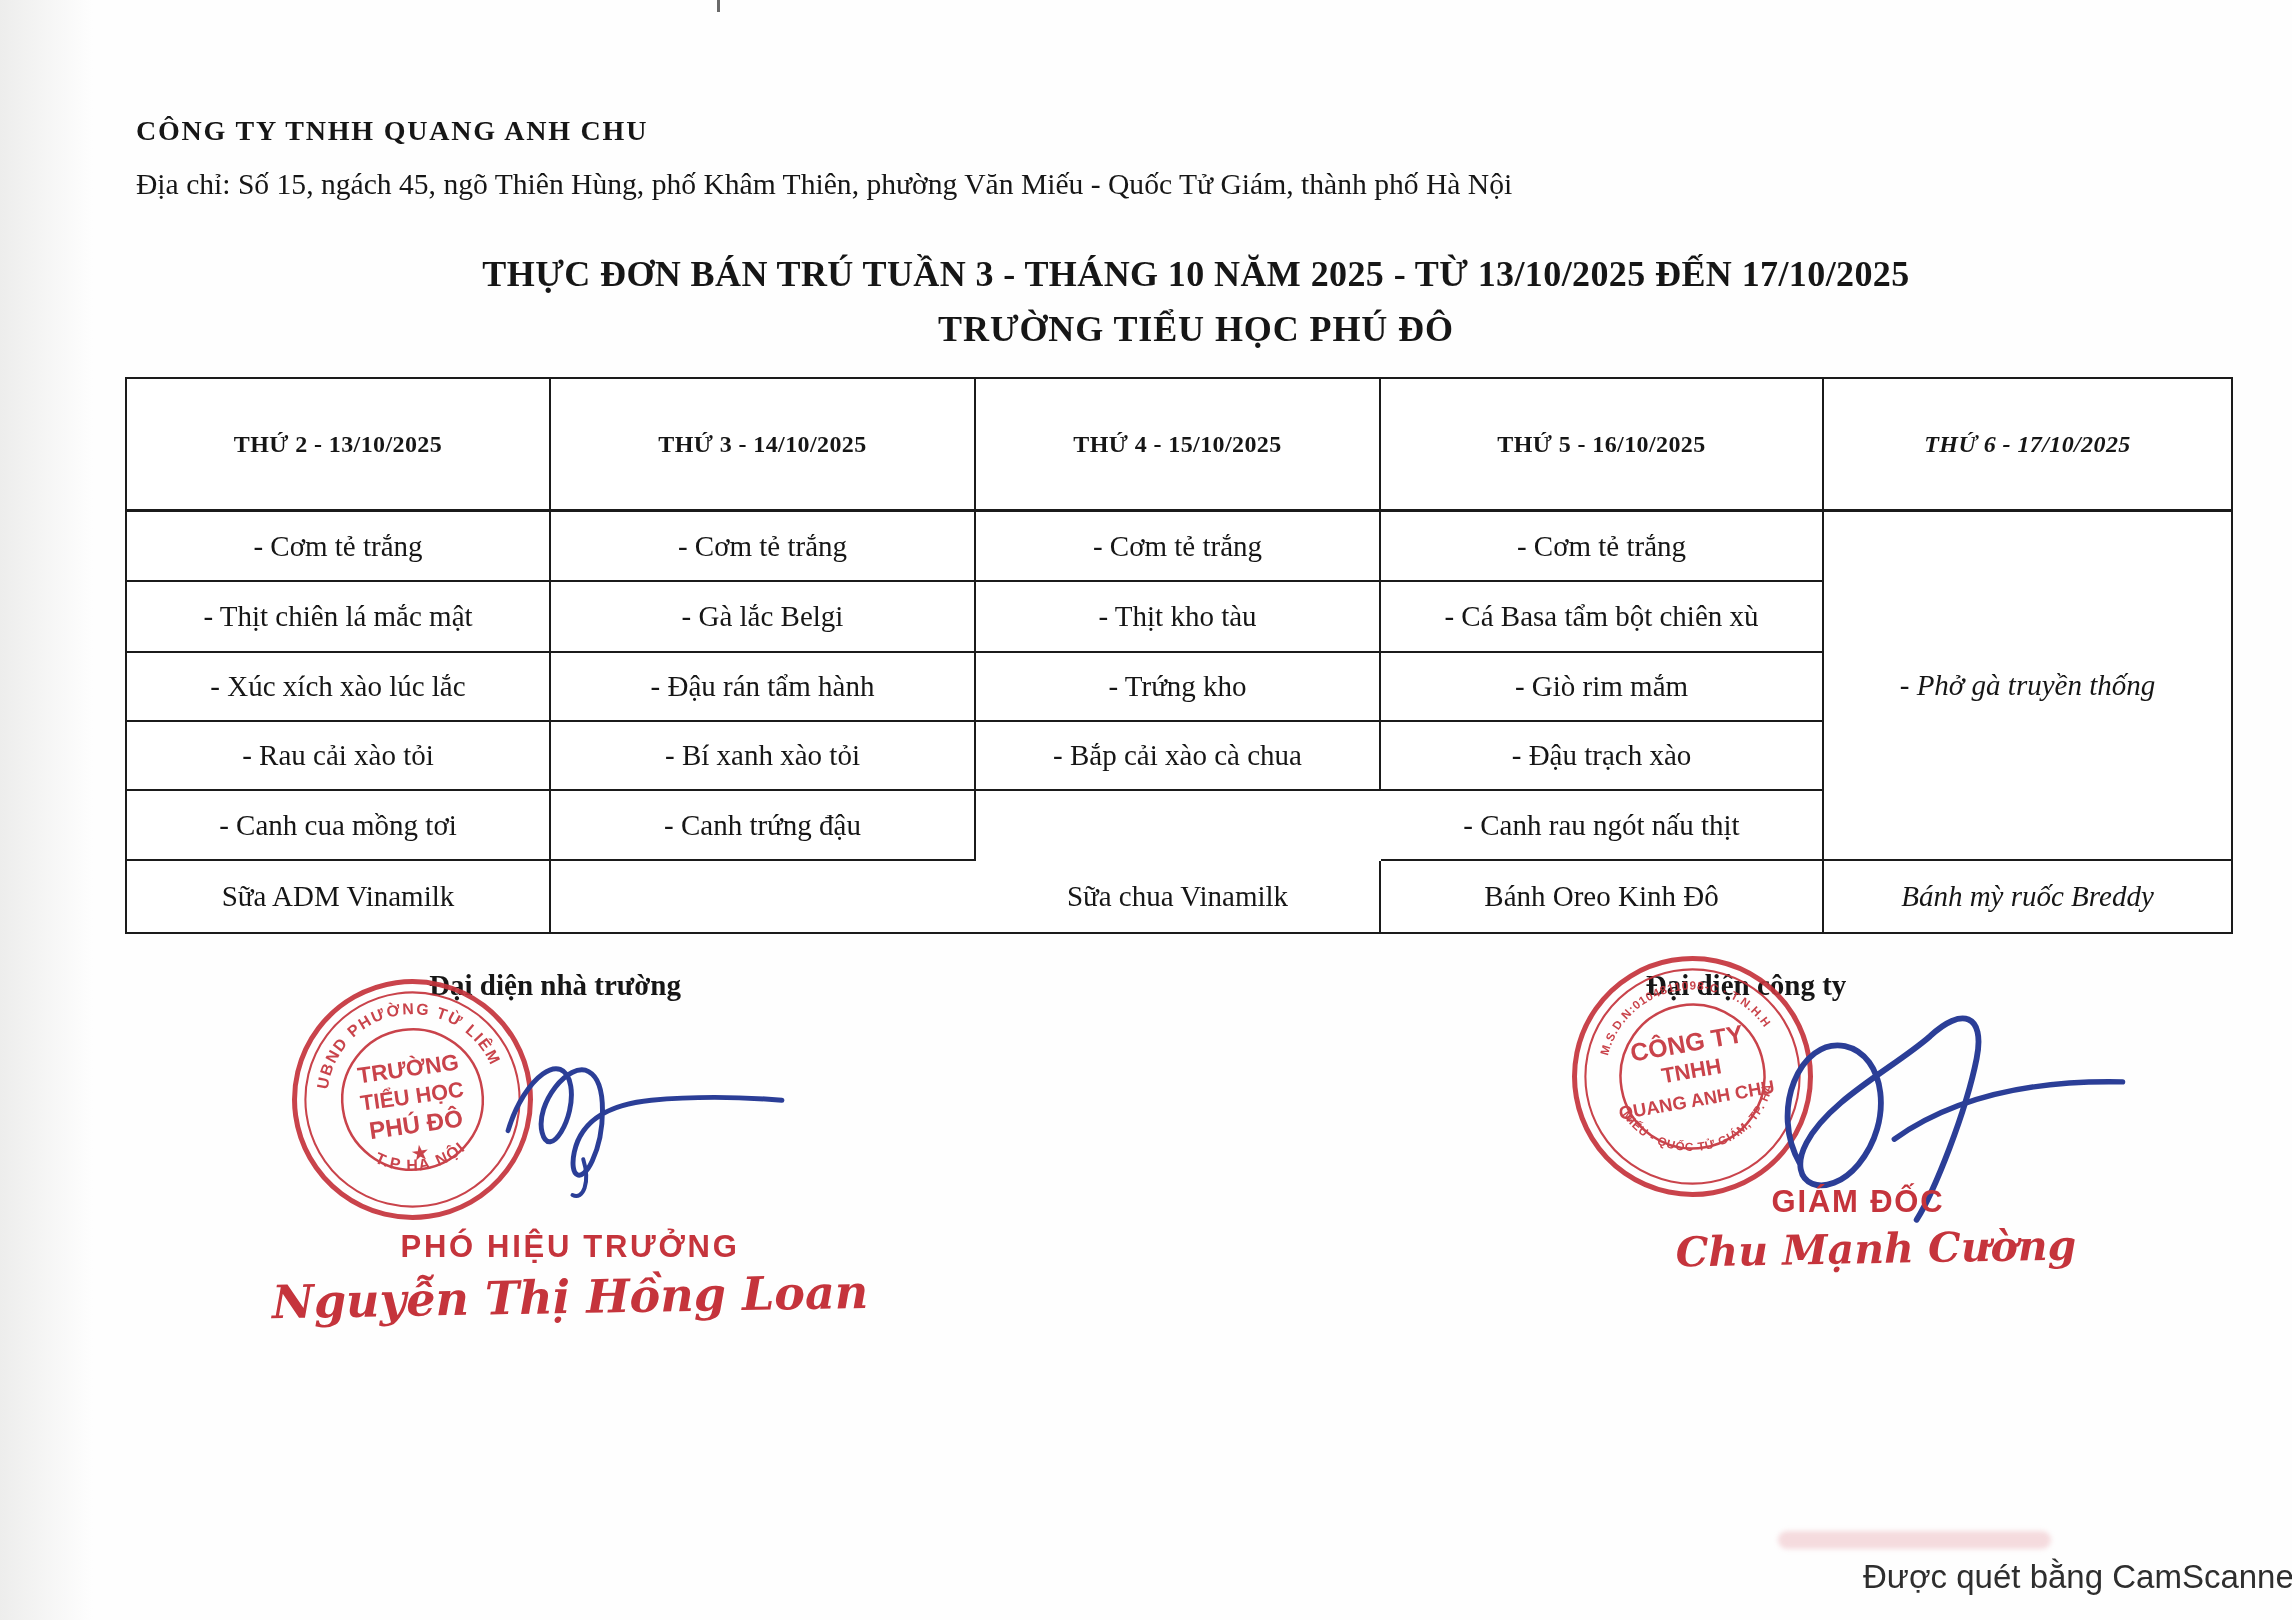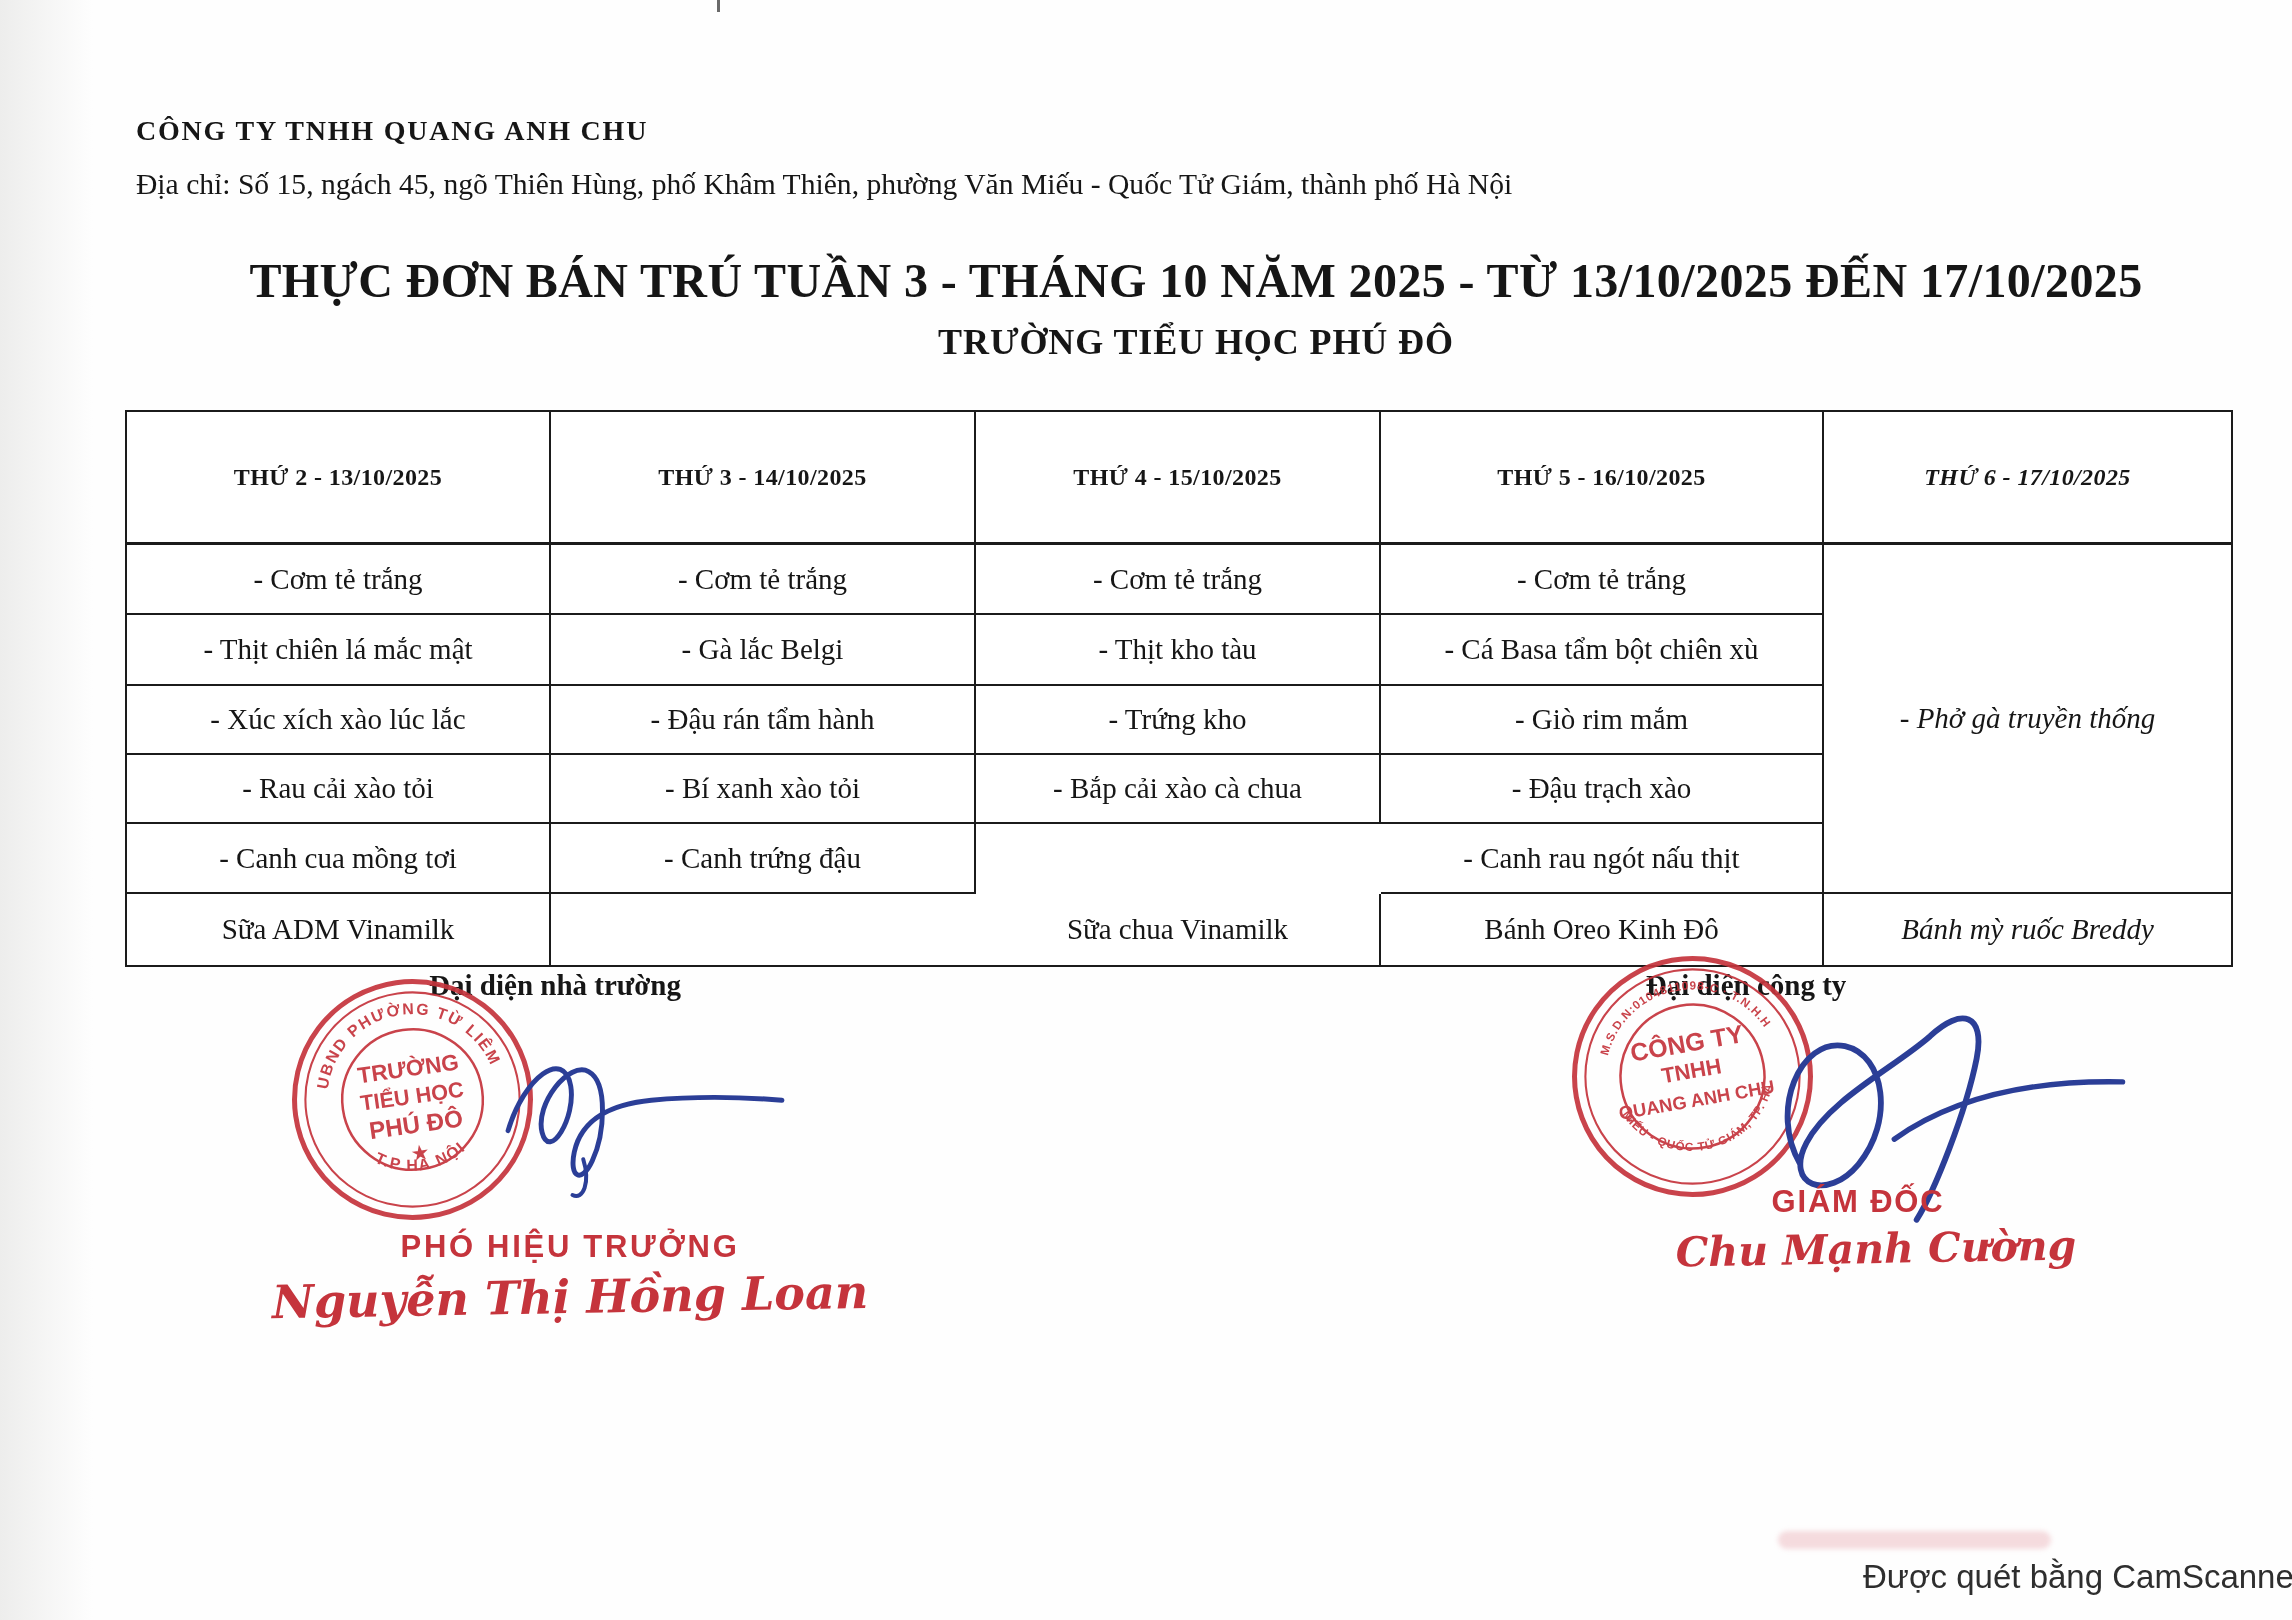--- a/index.html
+++ b/index.html
@@ -19,32 +19,31 @@
   .scan-tick { position:absolute; left:717px; top:0; width:2.7px; height:11.6px; background:#6a6a6a; }
   .company-name {
     position:absolute; left:136px; top:115px;
     font-size:28px; font-weight:bold; letter-spacing:1.8px;
   }
   .company-address {
     position:absolute; left:136px; top:168px;
     font-size:29.6px;
   }
   .title-wrap { position:absolute; left:99px; right:0; top:253px; text-align:center; }
-  .title-line1 { font-size:48px; font-weight:bold; letter-spacing:0.4px; }
+  .title-line1 { font-size:36px; font-weight:bold; letter-spacing:0.4px; }
   .title-line2 { font-size:36px; font-weight:bold; margin-top:13.4px; letter-spacing:0.9px;font-family:Liberation Serif, serif; }
 
   
   .menu-table {
     position:absolute; left:125px; top:377px;
     display:grid;
     grid-template-columns:424px 425px 405px 443px 407px;
     grid-template-rows:133px 70px 71px 69px 69px 70px 71px;
     border:2.7px solid #1b1b1b;
     background:#fff;
-    margin-top:33px;
   }
   .cell {
     border-right:2.7px solid #1b1b1b;
     border-bottom:2.7px solid #1b1b1b;
     display:flex; align-items:center; justify-content:center;
     text-align:center; padding:0 7.2px;
     font-size:29px;
   }
   .cell.hdr { font-weight:bold; font-size:24px; letter-spacing:0.4px; border-bottom-width:3.6px; }
   .cell.last-col { border-right:none;font-style:italic; }

